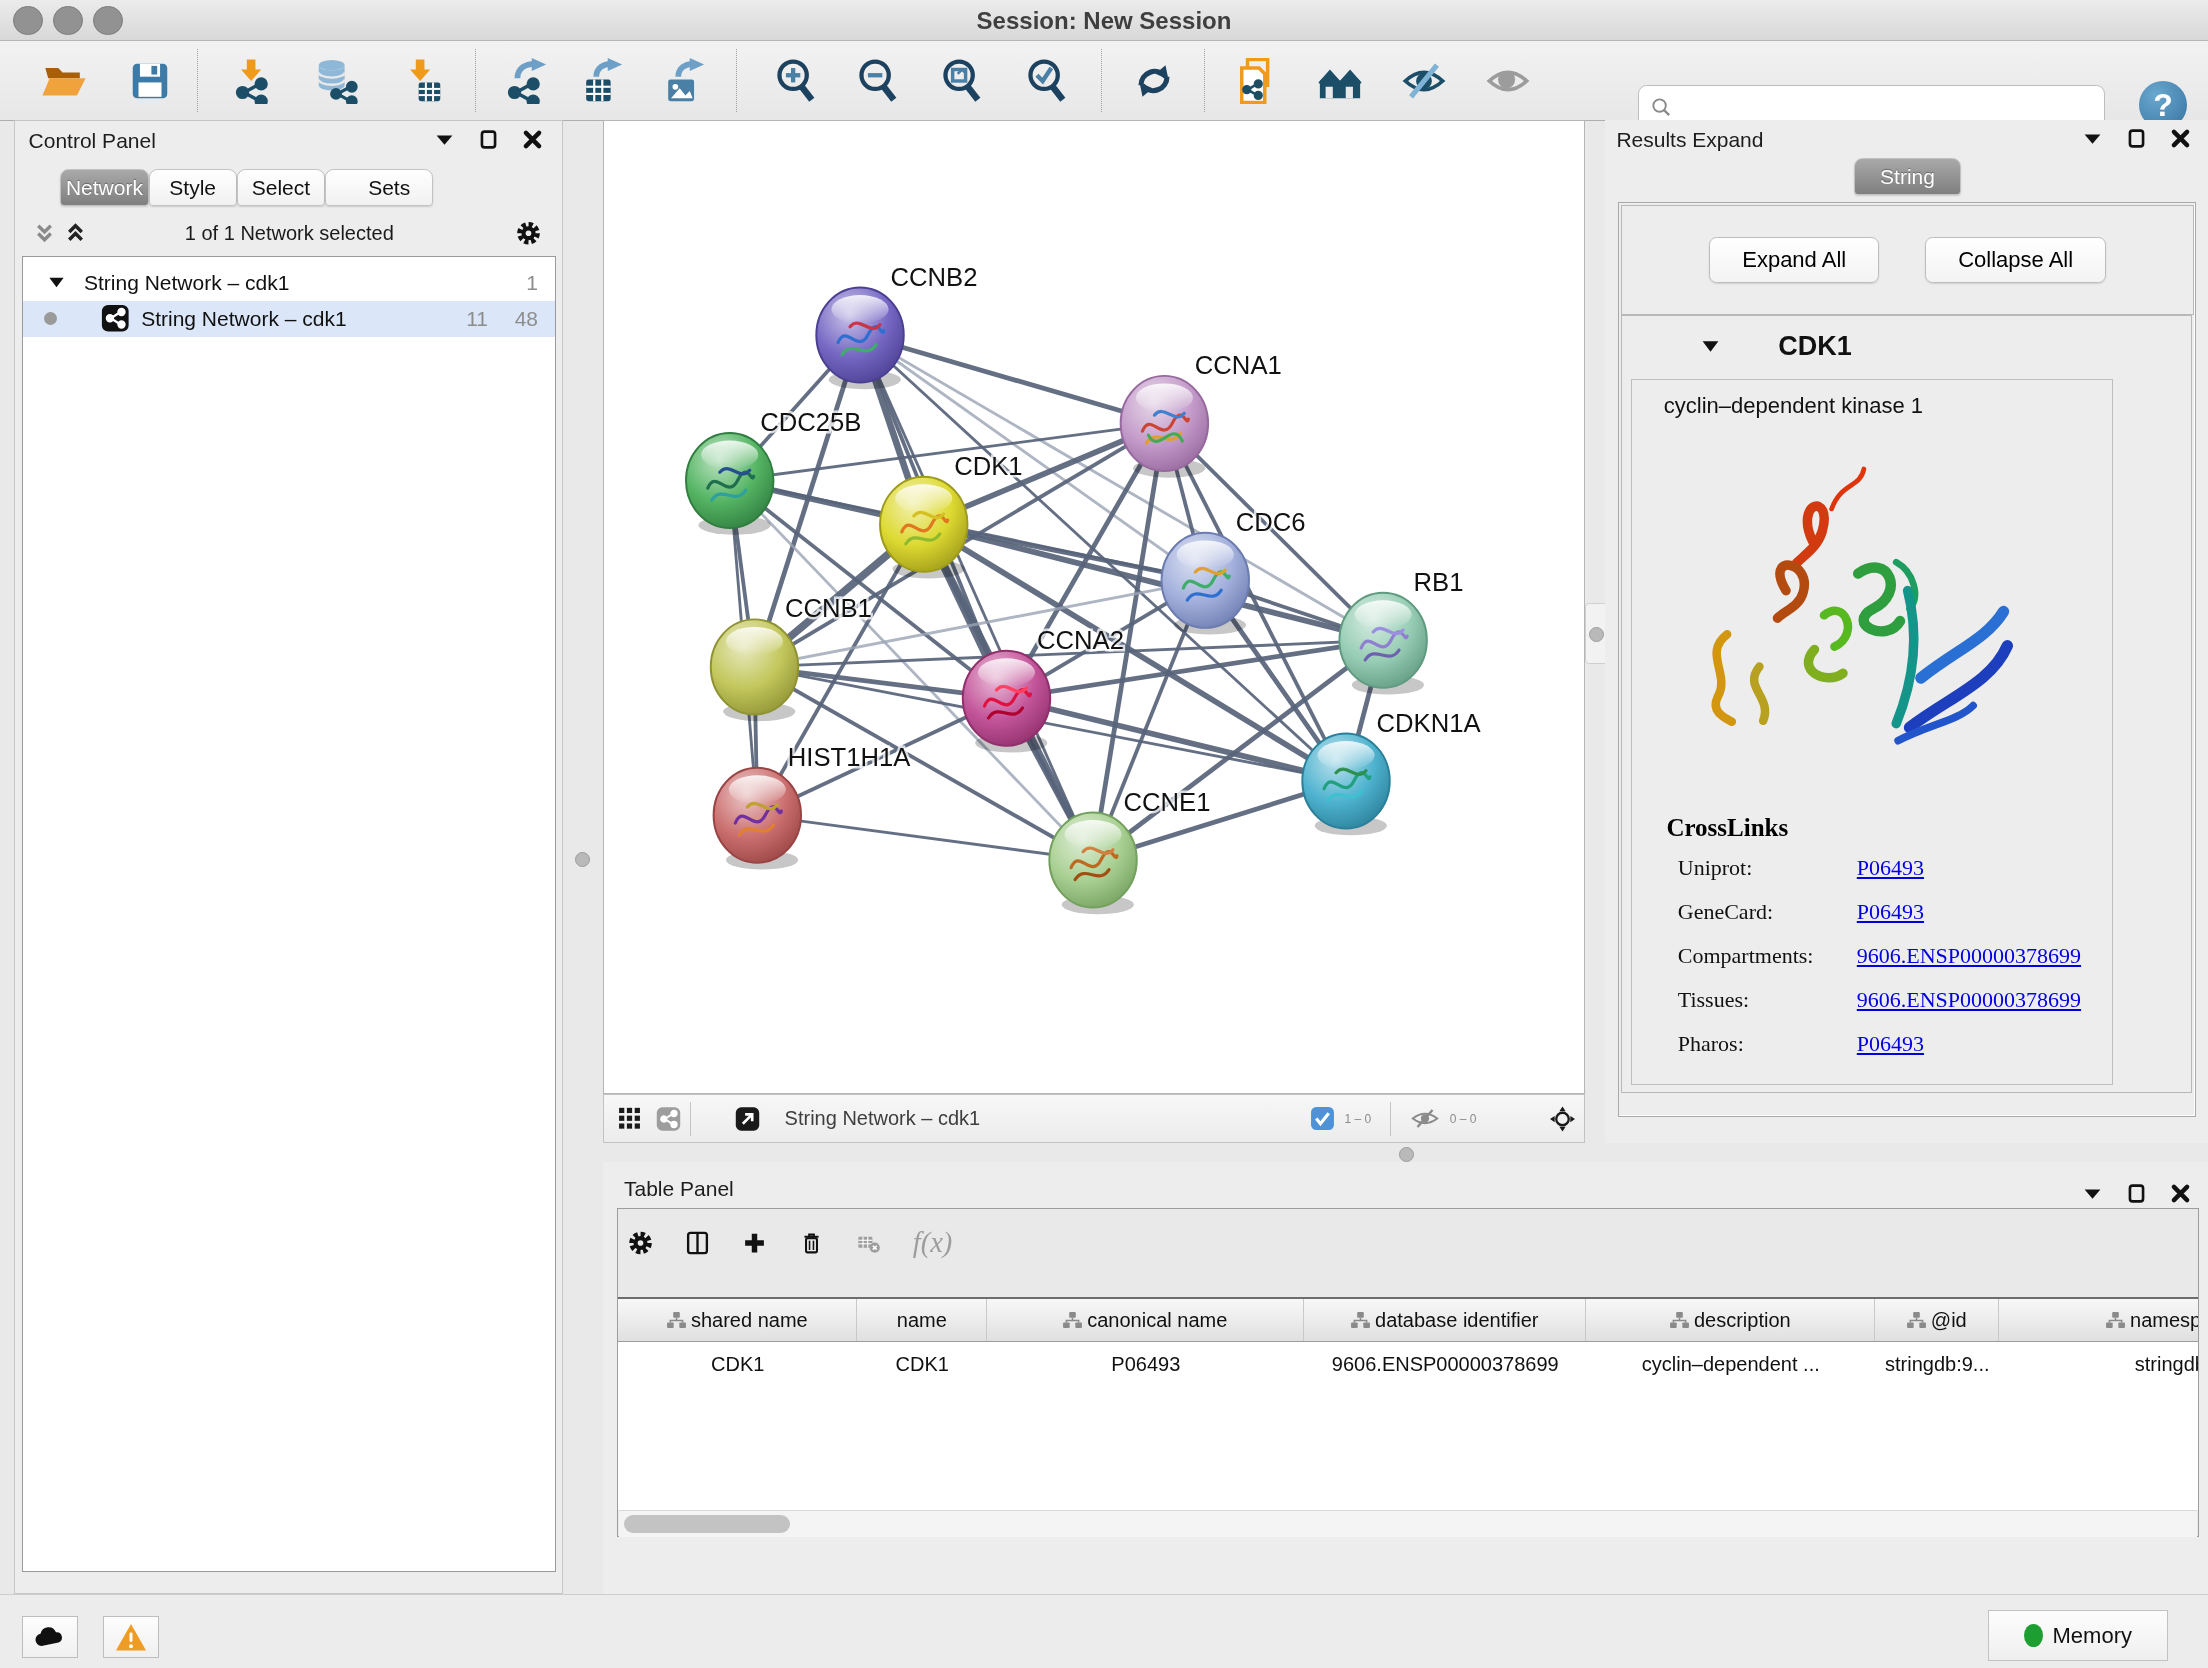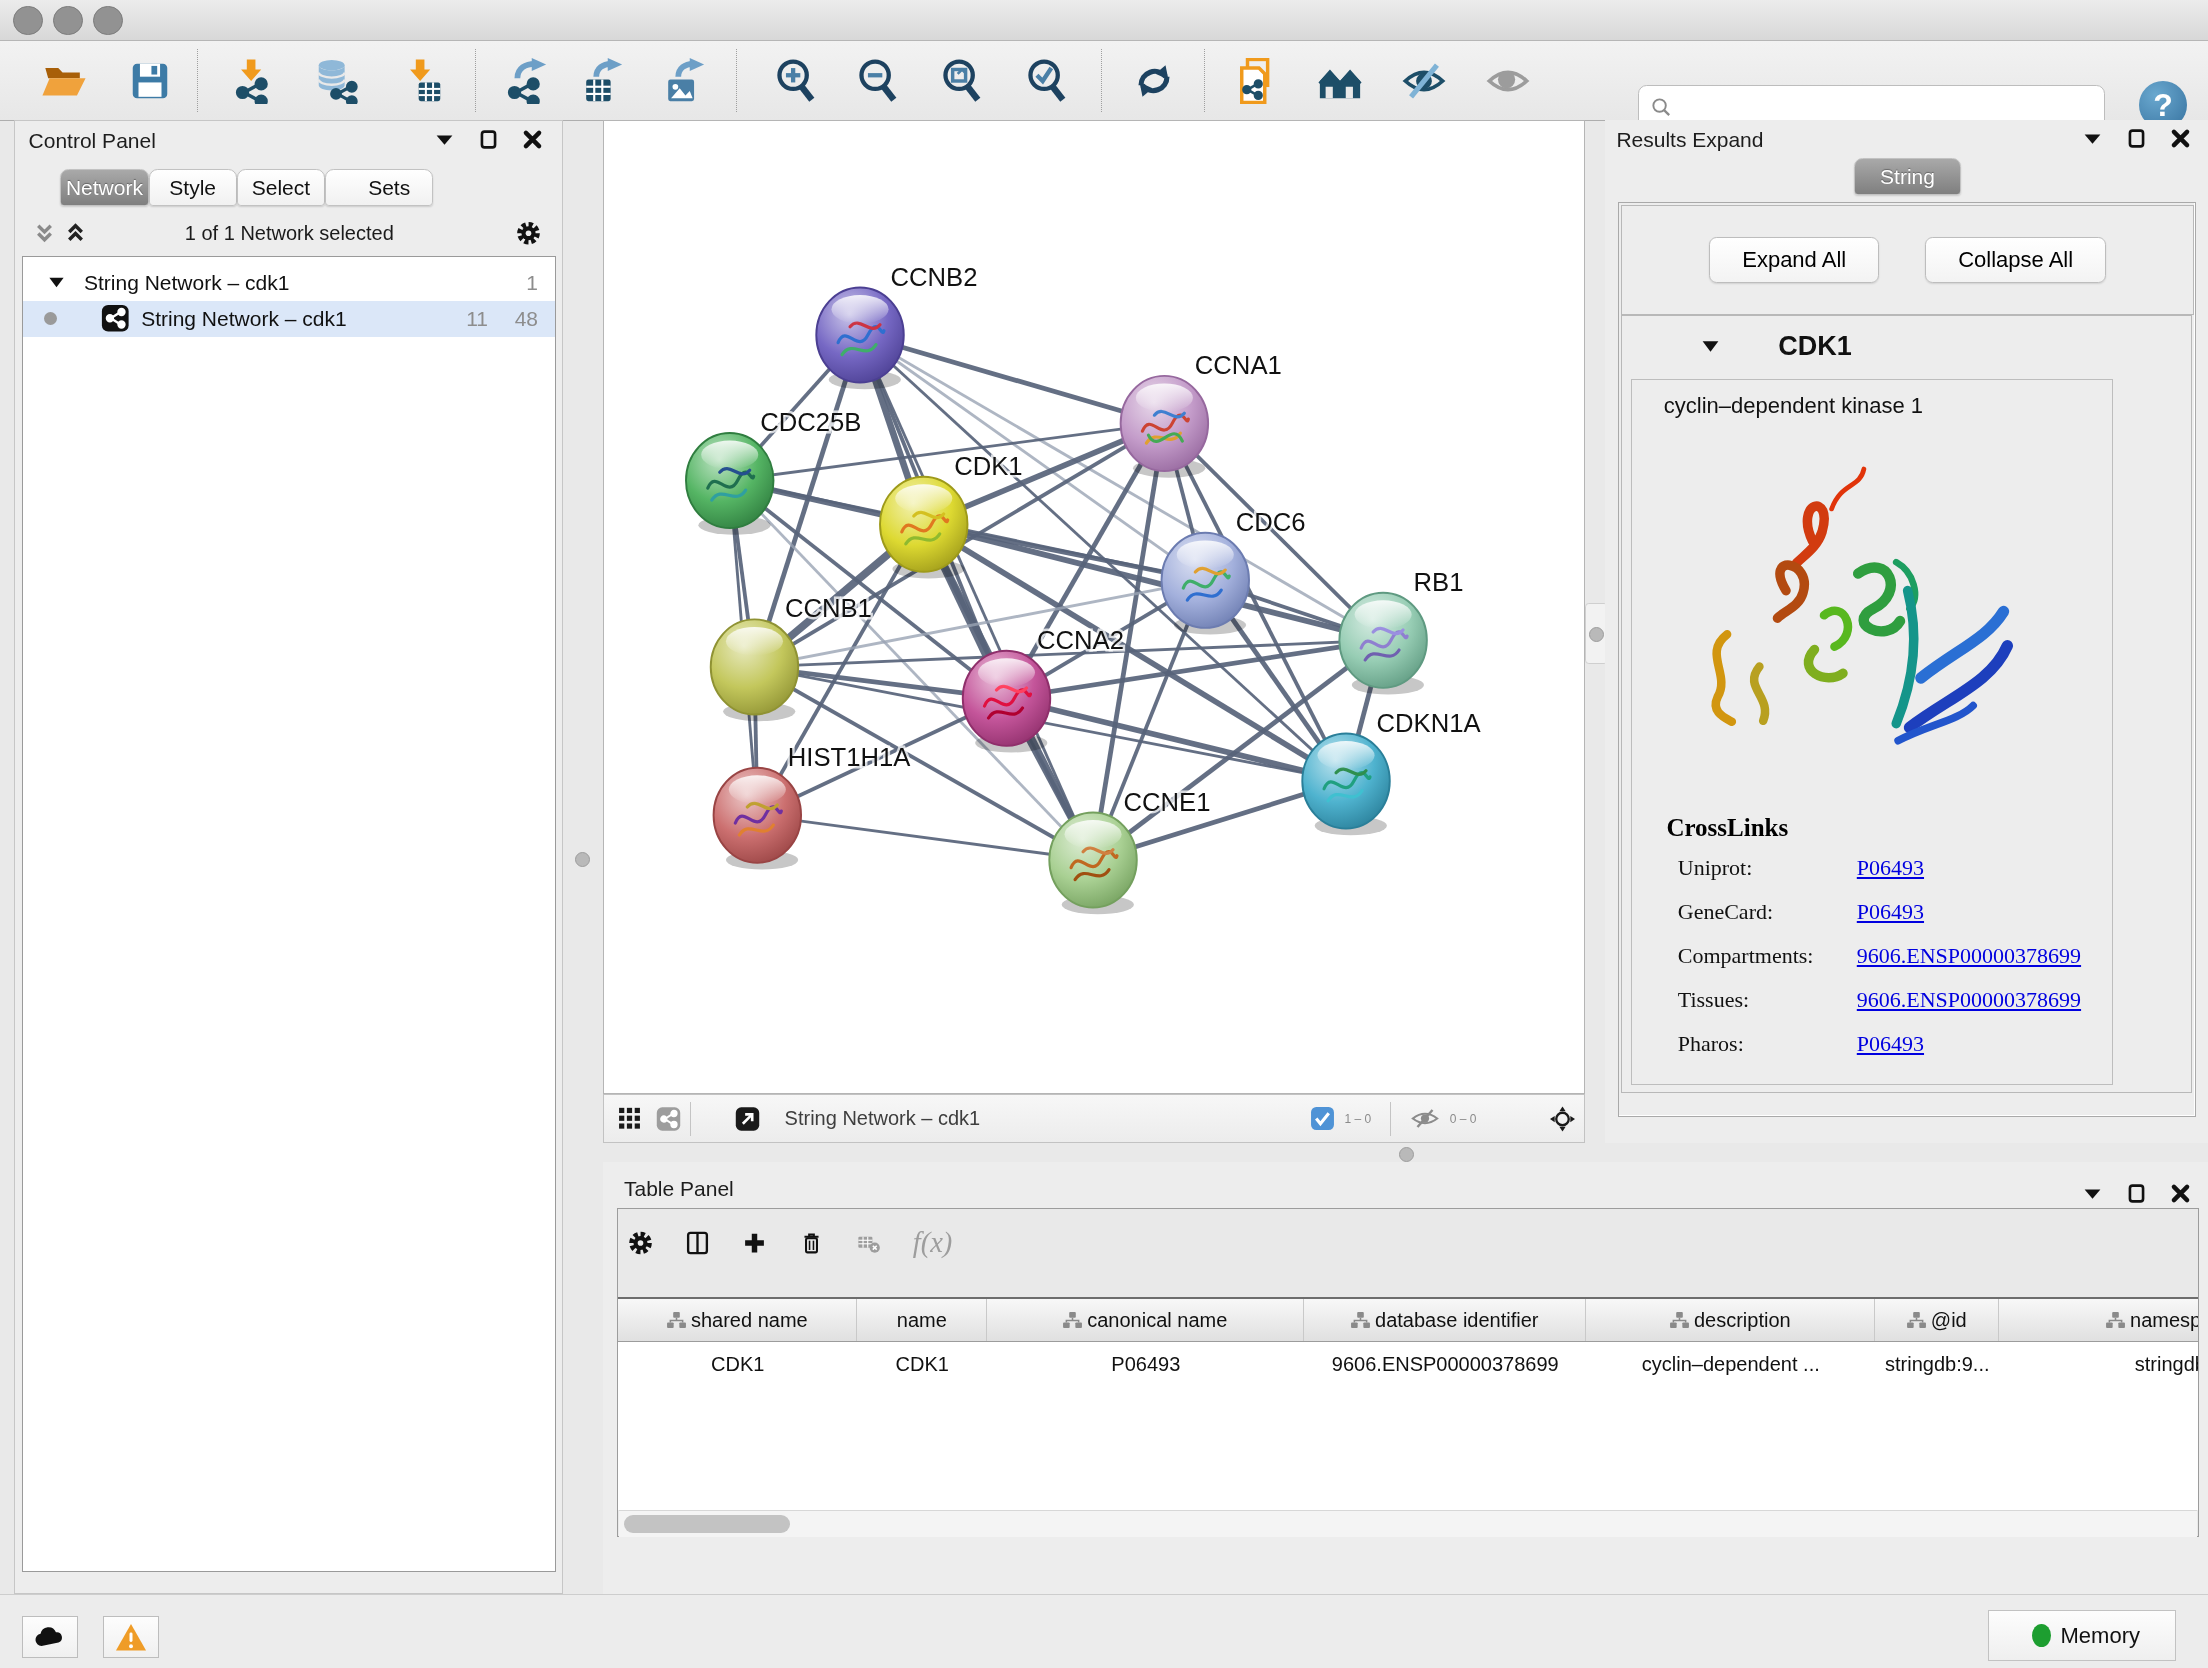--- a/index.html
+++ b/index.html
@@ -96,31 +96,32 @@
     box-sizing:border-box;overflow:hidden;white-space:nowrap;}
   #tp-hscroll{position:absolute;left:1px;top:301px;width:1578px;height:26px;background:#f4f4f4;border-top:1px solid #d7d7d7;}
   #tp-hthumb{position:absolute;left:4.8px;top:3.8px;width:166px;height:18px;border-radius:9.5px;background:#c3c3c3;}
   #tp-tabs{position:absolute;left:524px;top:386px;width:555px;}
   #tp-tabs .tab{padding:7.6px 0;border-radius:8.6px;}
   
   #status-bar{position:absolute;left:0;top:1594px;width:2208px;height:74px;background:#ececec;border-top:1px solid #cdcdcd;}
   .sb-btn{position:absolute;top:21px;width:54px;height:40px;background:linear-gradient(#fdfdfd,#f0f0f0);
     border:1.9px solid #bdbdbd;display:flex;align-items:center;justify-content:center;}
   #memory-btn{position:absolute;left:1988px;top:15px;width:178px;height:49px;background:linear-gradient(#fdfdfd,#efefef);
-    border:1.9px solid #c2c2c2;display:flex;align-items:center;justify-content:center;gap:9.5px;font-size:22px;color:#111;padding-left:8px;}
+    border:1.9px solid #c2c2c2;display:flex;align-items:center;justify-content:center;gap:9.5px;font-size:22px;color:#111;}
   .mem-dot{width:19px;height:23px;border-radius:50%;background:#1d9e30;}
   text.nlabel{font-size:27px;fill:#111;font-family:"Liberation Sans",sans-serif;paint-order:stroke;stroke:#ffffff;stroke-width:5px;stroke-opacity:.75;}
 </style>
 </head>
 <body>
 
 <div id="titlebar">
   <div class="traffic" style="left:13.3px"></div>
   <div class="traffic" style="left:53px"></div>
   <div class="traffic" style="left:93px"></div>
+  <div id="win-title">Session: New Session</div>
 </div>
 
 <div id="toolbar">
   <span class="tbi" style="left:40px">
     <svg viewBox="0 0 32 32">
         <path d="M3 7h9l3 3h12v4H5z" fill="#a85f08"></path>
         <path d="M1 26l5-12h25l-6 12z" fill="#f0a23c"></path>
       </svg>
   </span>
   <span class="tbi" style="left:126px">

